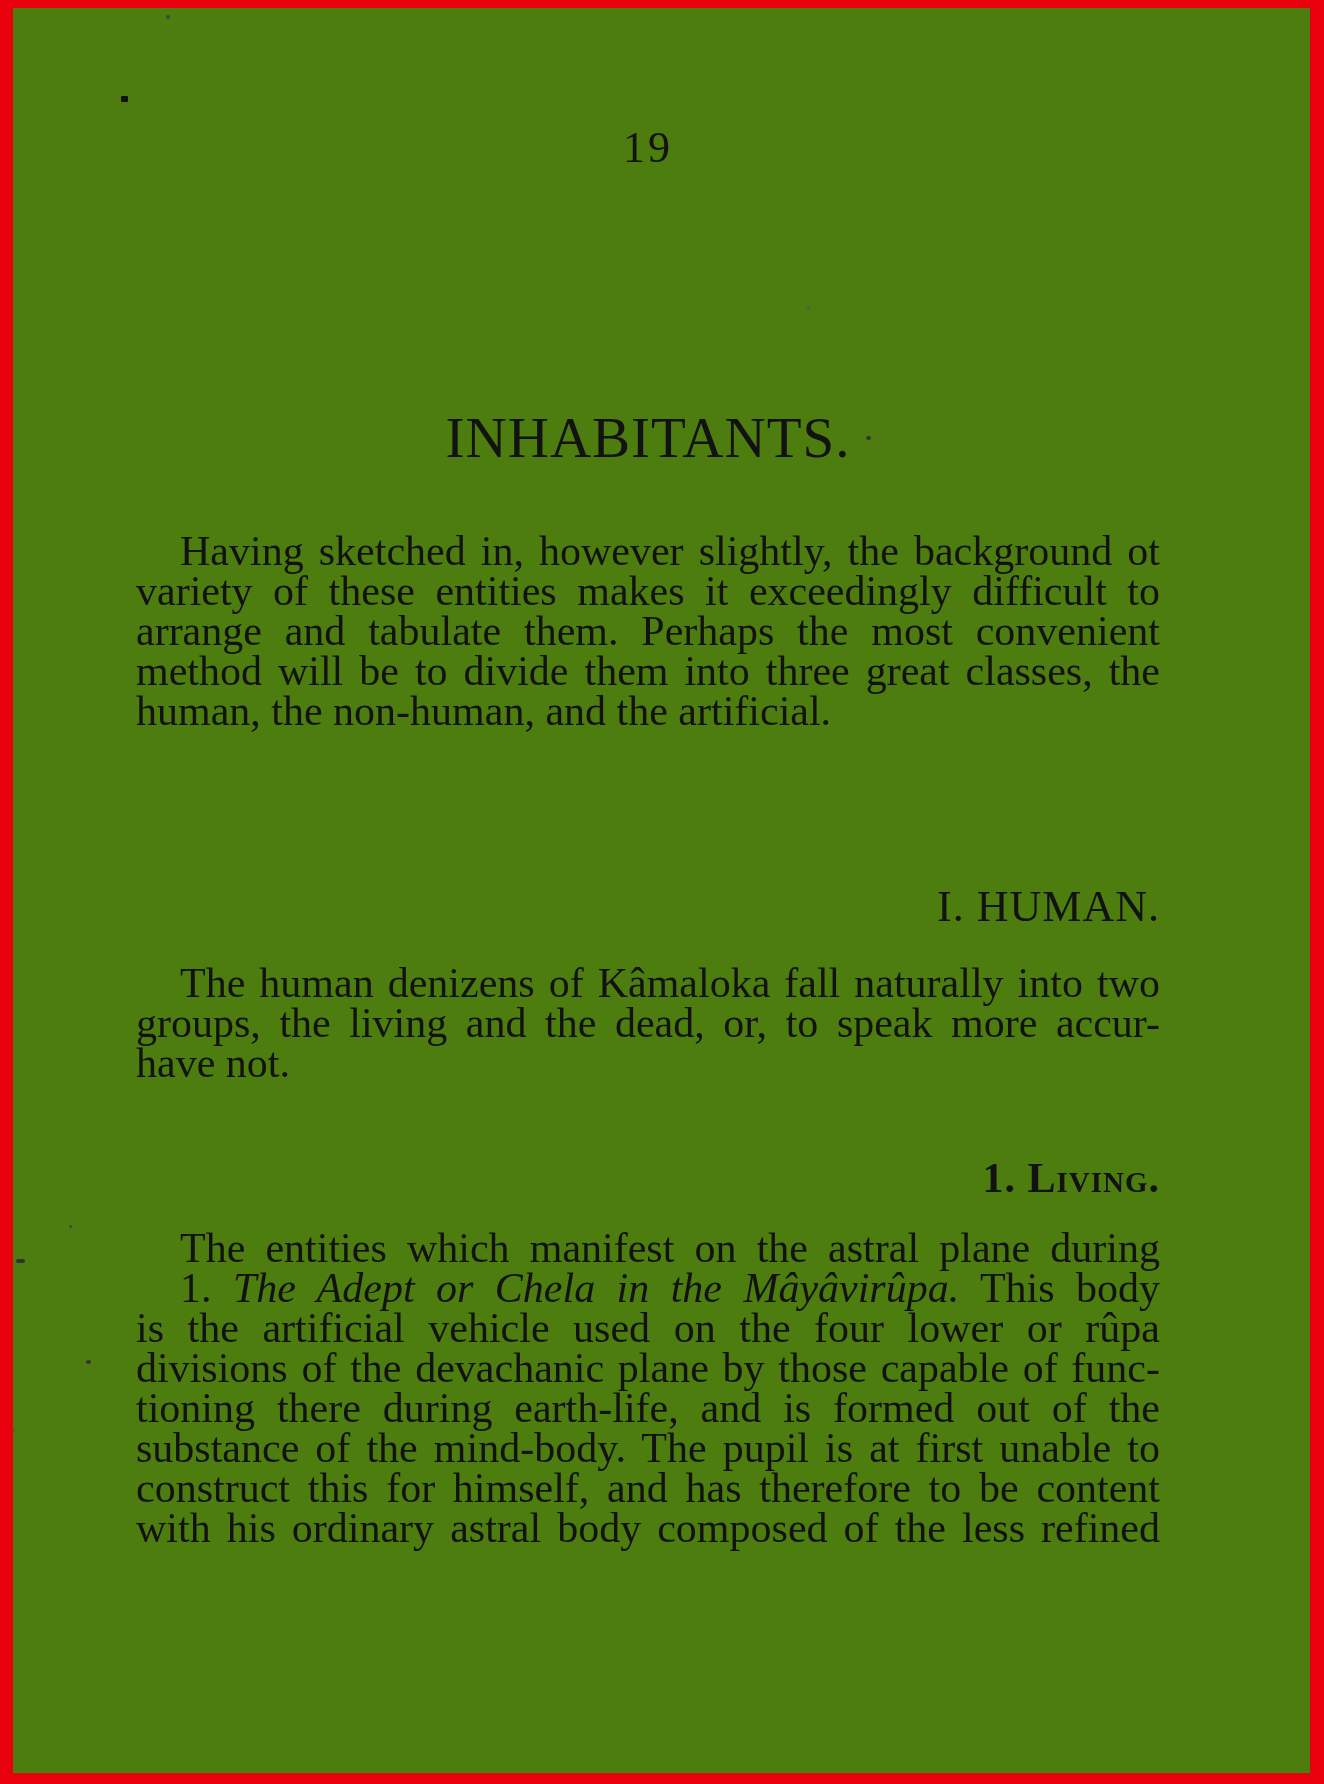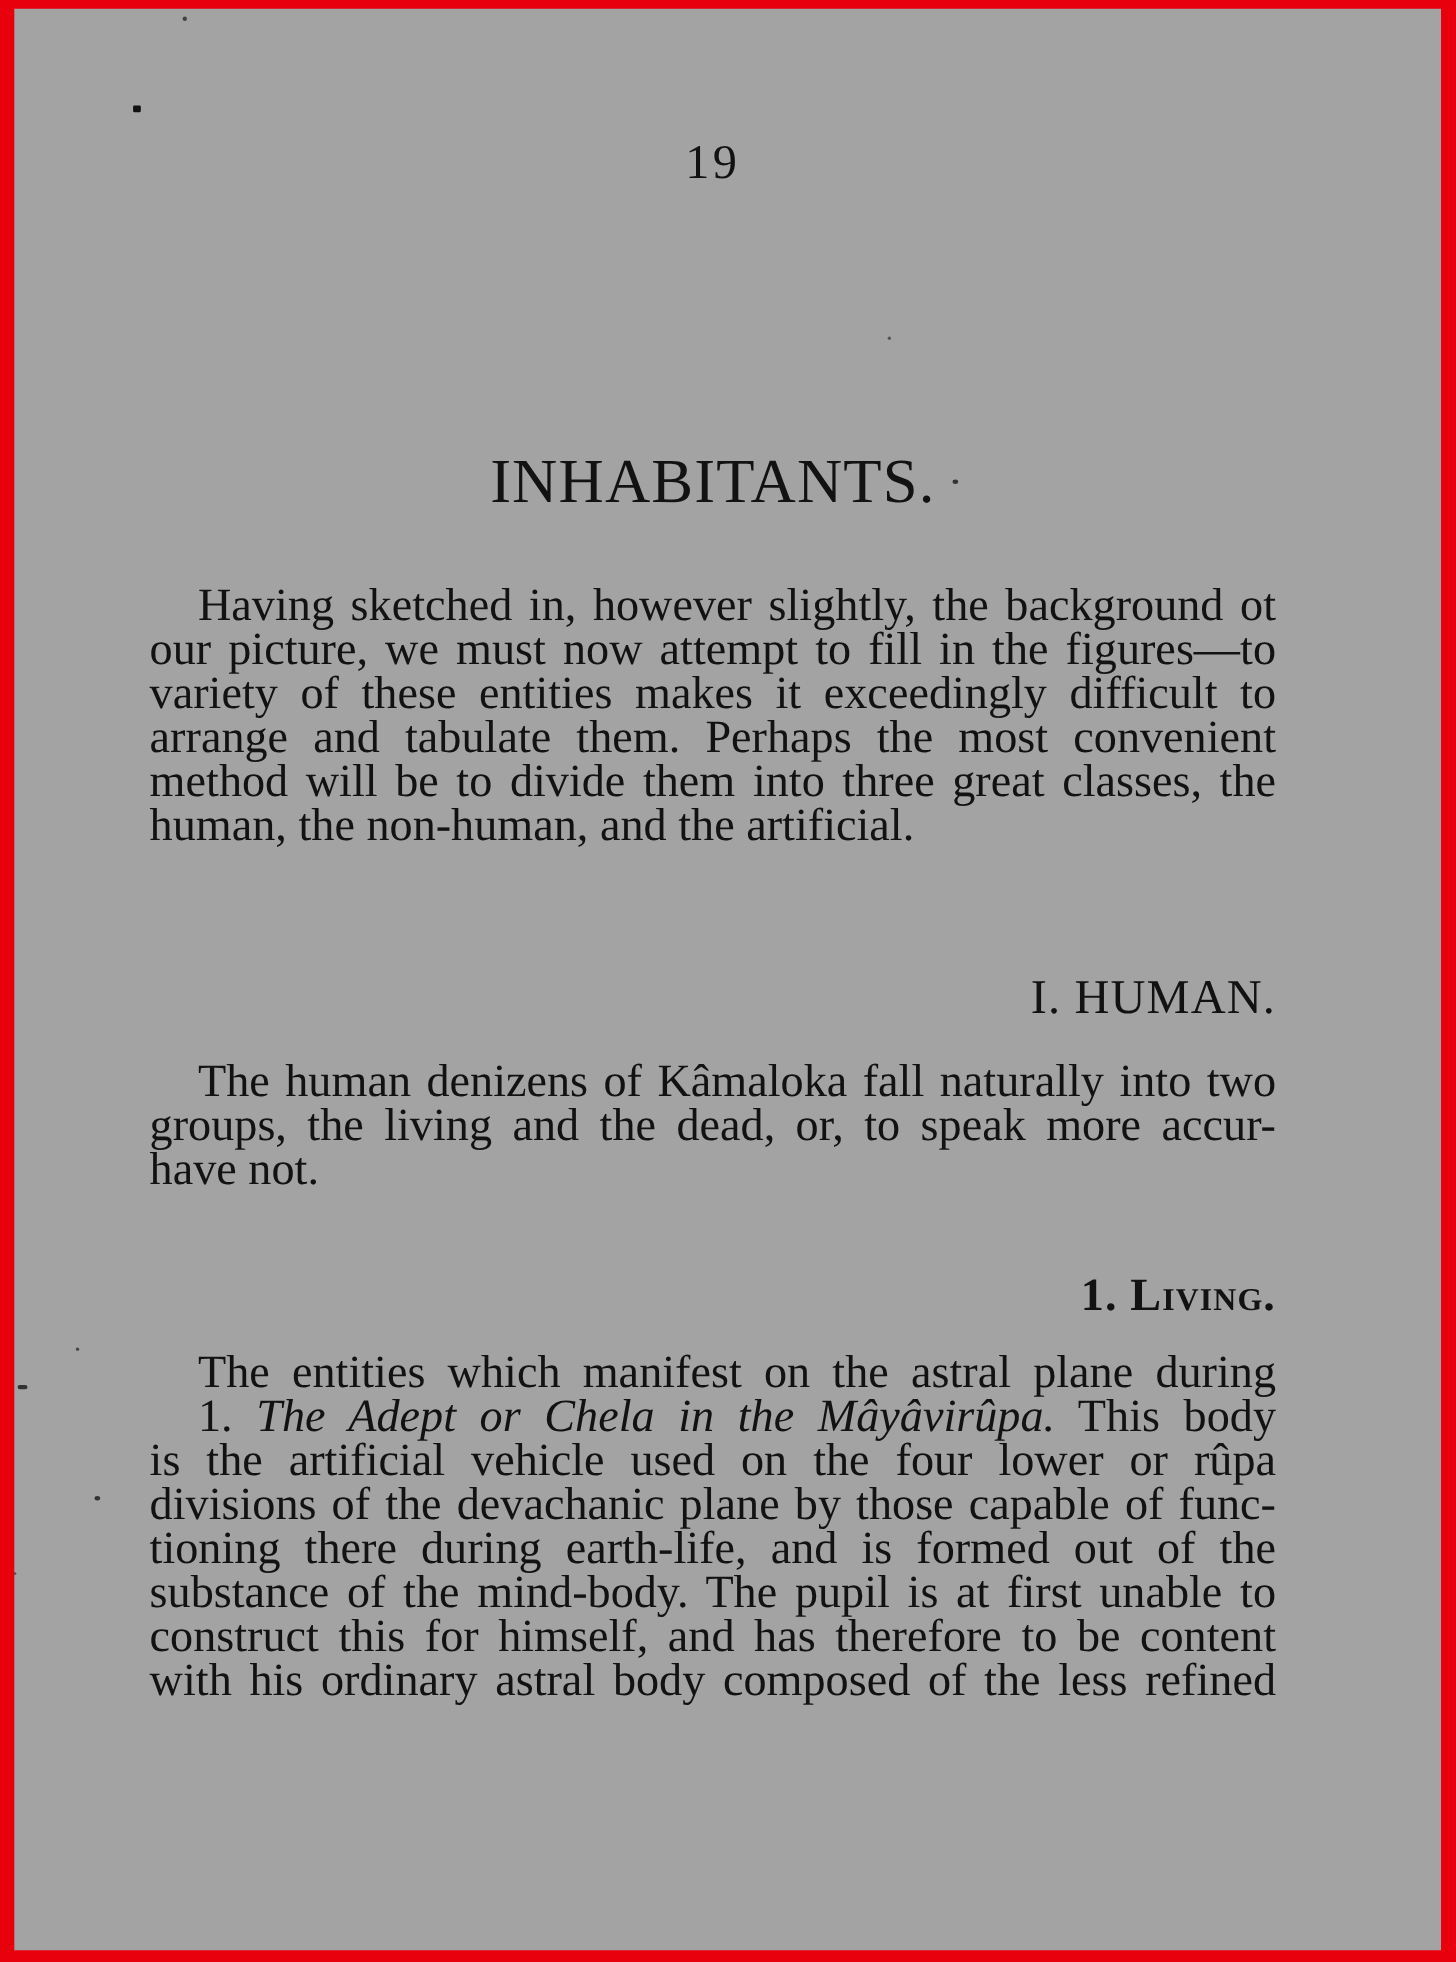--- a/index.html
+++ b/index.html
@@ -1,21 +1,21 @@
 <!DOCTYPE html>
 <html><head>
 <meta charset="utf-8">
 <style>
   html, body { margin: 0; padding: 0; background: #ffffff; }
 
   .page {
     position: relative;
     width: 1324px;
     height: 1784px;
-    background: #a3a3a3;
+    background: #4d7c0f;
     overflow: hidden;
     font-family: "Liberation Serif", "DejaVu Serif", serif;
     color: #121212;
   }
 
   
   .frame {
     position: absolute;
     left: 0; top: 0; right: 0; bottom: 0;
     border-style: solid;
@@ -110,21 +110,20 @@
   <div class="speck s6"></div>
   <div class="speck s7"></div>
   <div class="speck s8"></div>
 
   <div class="block pagenum">19</div>
 
   <div class="block title">INHABITANTS.</div>
 
   <div class="block para para1">
     <div class="line indent">Having sketched in, however slightly, the background ot</div>
-    <div class="line">our picture, we must now attempt to fill in the figures—to</div>
     <div class="line">variety of these entities makes it exceedingly difficult to</div>
     <div class="line">arrange and tabulate them. Perhaps the most convenient</div>
     <div class="line">method will be to divide them into three great classes, the</div>
     <div class="line plain">human, the non-human, and the artificial.</div>
   </div>
 
   <div class="block h-human">I. HUMAN.</div>
 
   <div class="block para para2">
     <div class="line indent">The human denizens of Kâmaloka fall naturally into two</div>

